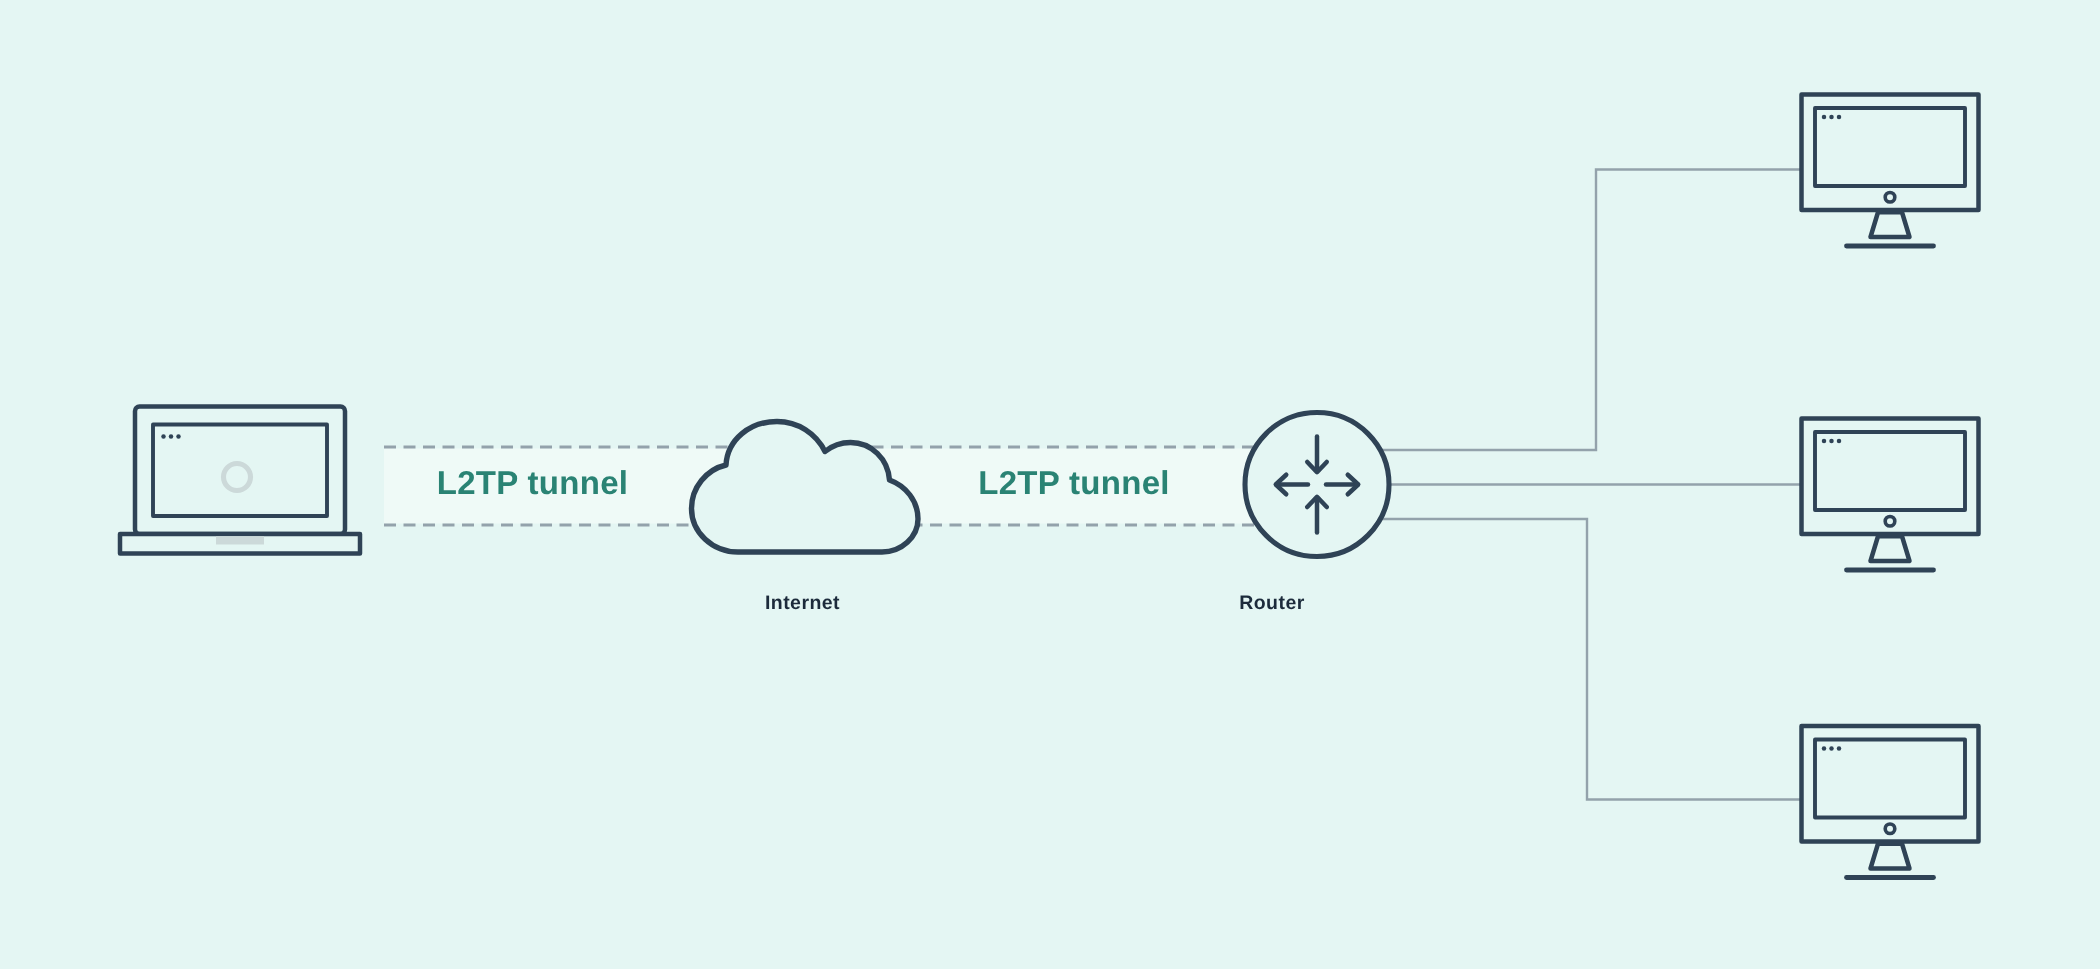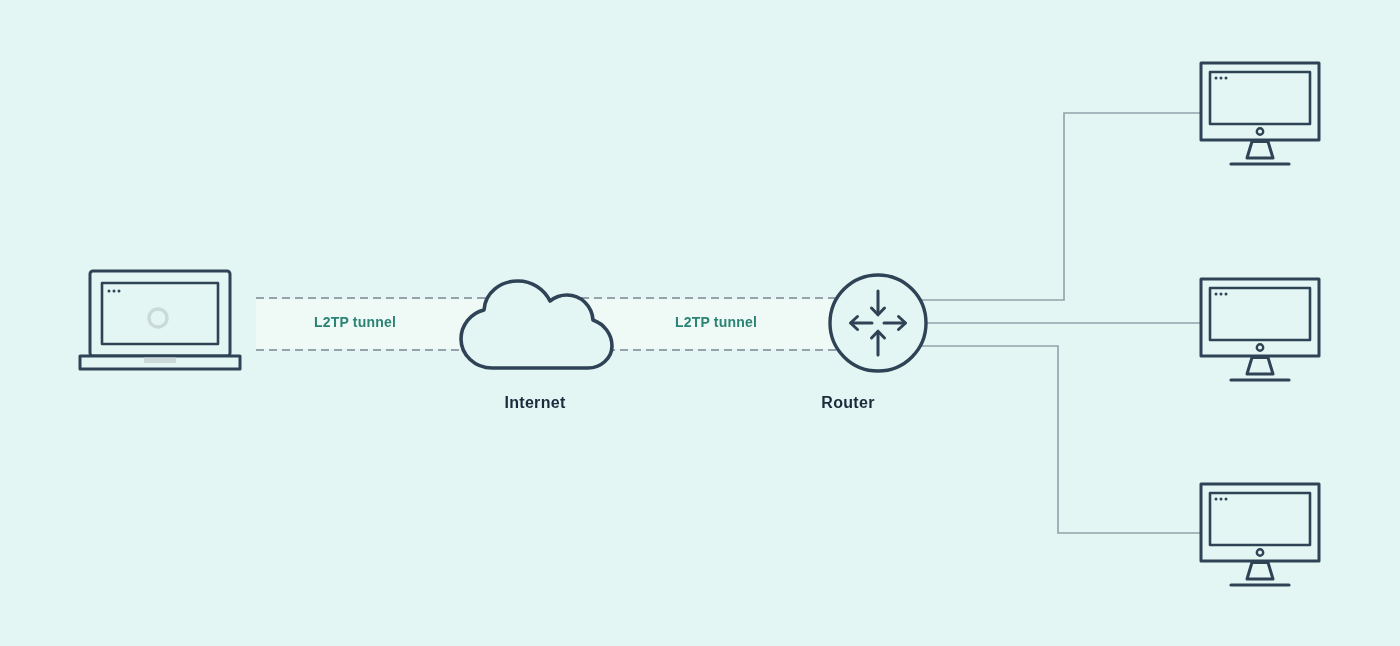--- a/index.html
+++ b/index.html
@@ -19,23 +19,23 @@
   .node{position:absolute}
   .s{stroke:var(--outline);fill:none}
   .bgfill{fill:var(--background)}
   .dot{fill:var(--outline);stroke:none}
   .ring{stroke:var(--ring);fill:none}
   .notch{fill:var(--ring);stroke:none}
   .band{fill:var(--tunnel-band);stroke:none}
   .dash{stroke:var(--line);stroke-width:2;stroke-dasharray:8 5;fill:none}
   .conn{stroke:var(--line);stroke-width:1.6;fill:none}
   .label{position:absolute;transform:translateX(-50%);color:var(--label-text);
-         font-size:16px;font-weight:600;letter-spacing:.3px;white-space:nowrap}
+         font-size:13px;font-weight:600;letter-spacing:.3px;white-space:nowrap}
   .tunnel-label{position:absolute;transform:translate(-50%,-50%);color:var(--tunnel-text);
-         font-size:14px;font-weight:700;letter-spacing:.2px;white-space:nowrap}
+         font-size:22px;font-weight:700;letter-spacing:.2px;white-space:nowrap}
 </style>
 </head>
 <body>
 
 <div class="canvas">
 
   <svg width="0" height="0" style="position:absolute" aria-hidden="true">
     <defs>
       <g id="monitor-shape" fill="none" stroke-linecap="round" stroke-linejoin="round">
         <rect class="s bgfill" x="3" y="3" width="118" height="77" stroke-width="3"></rect>

